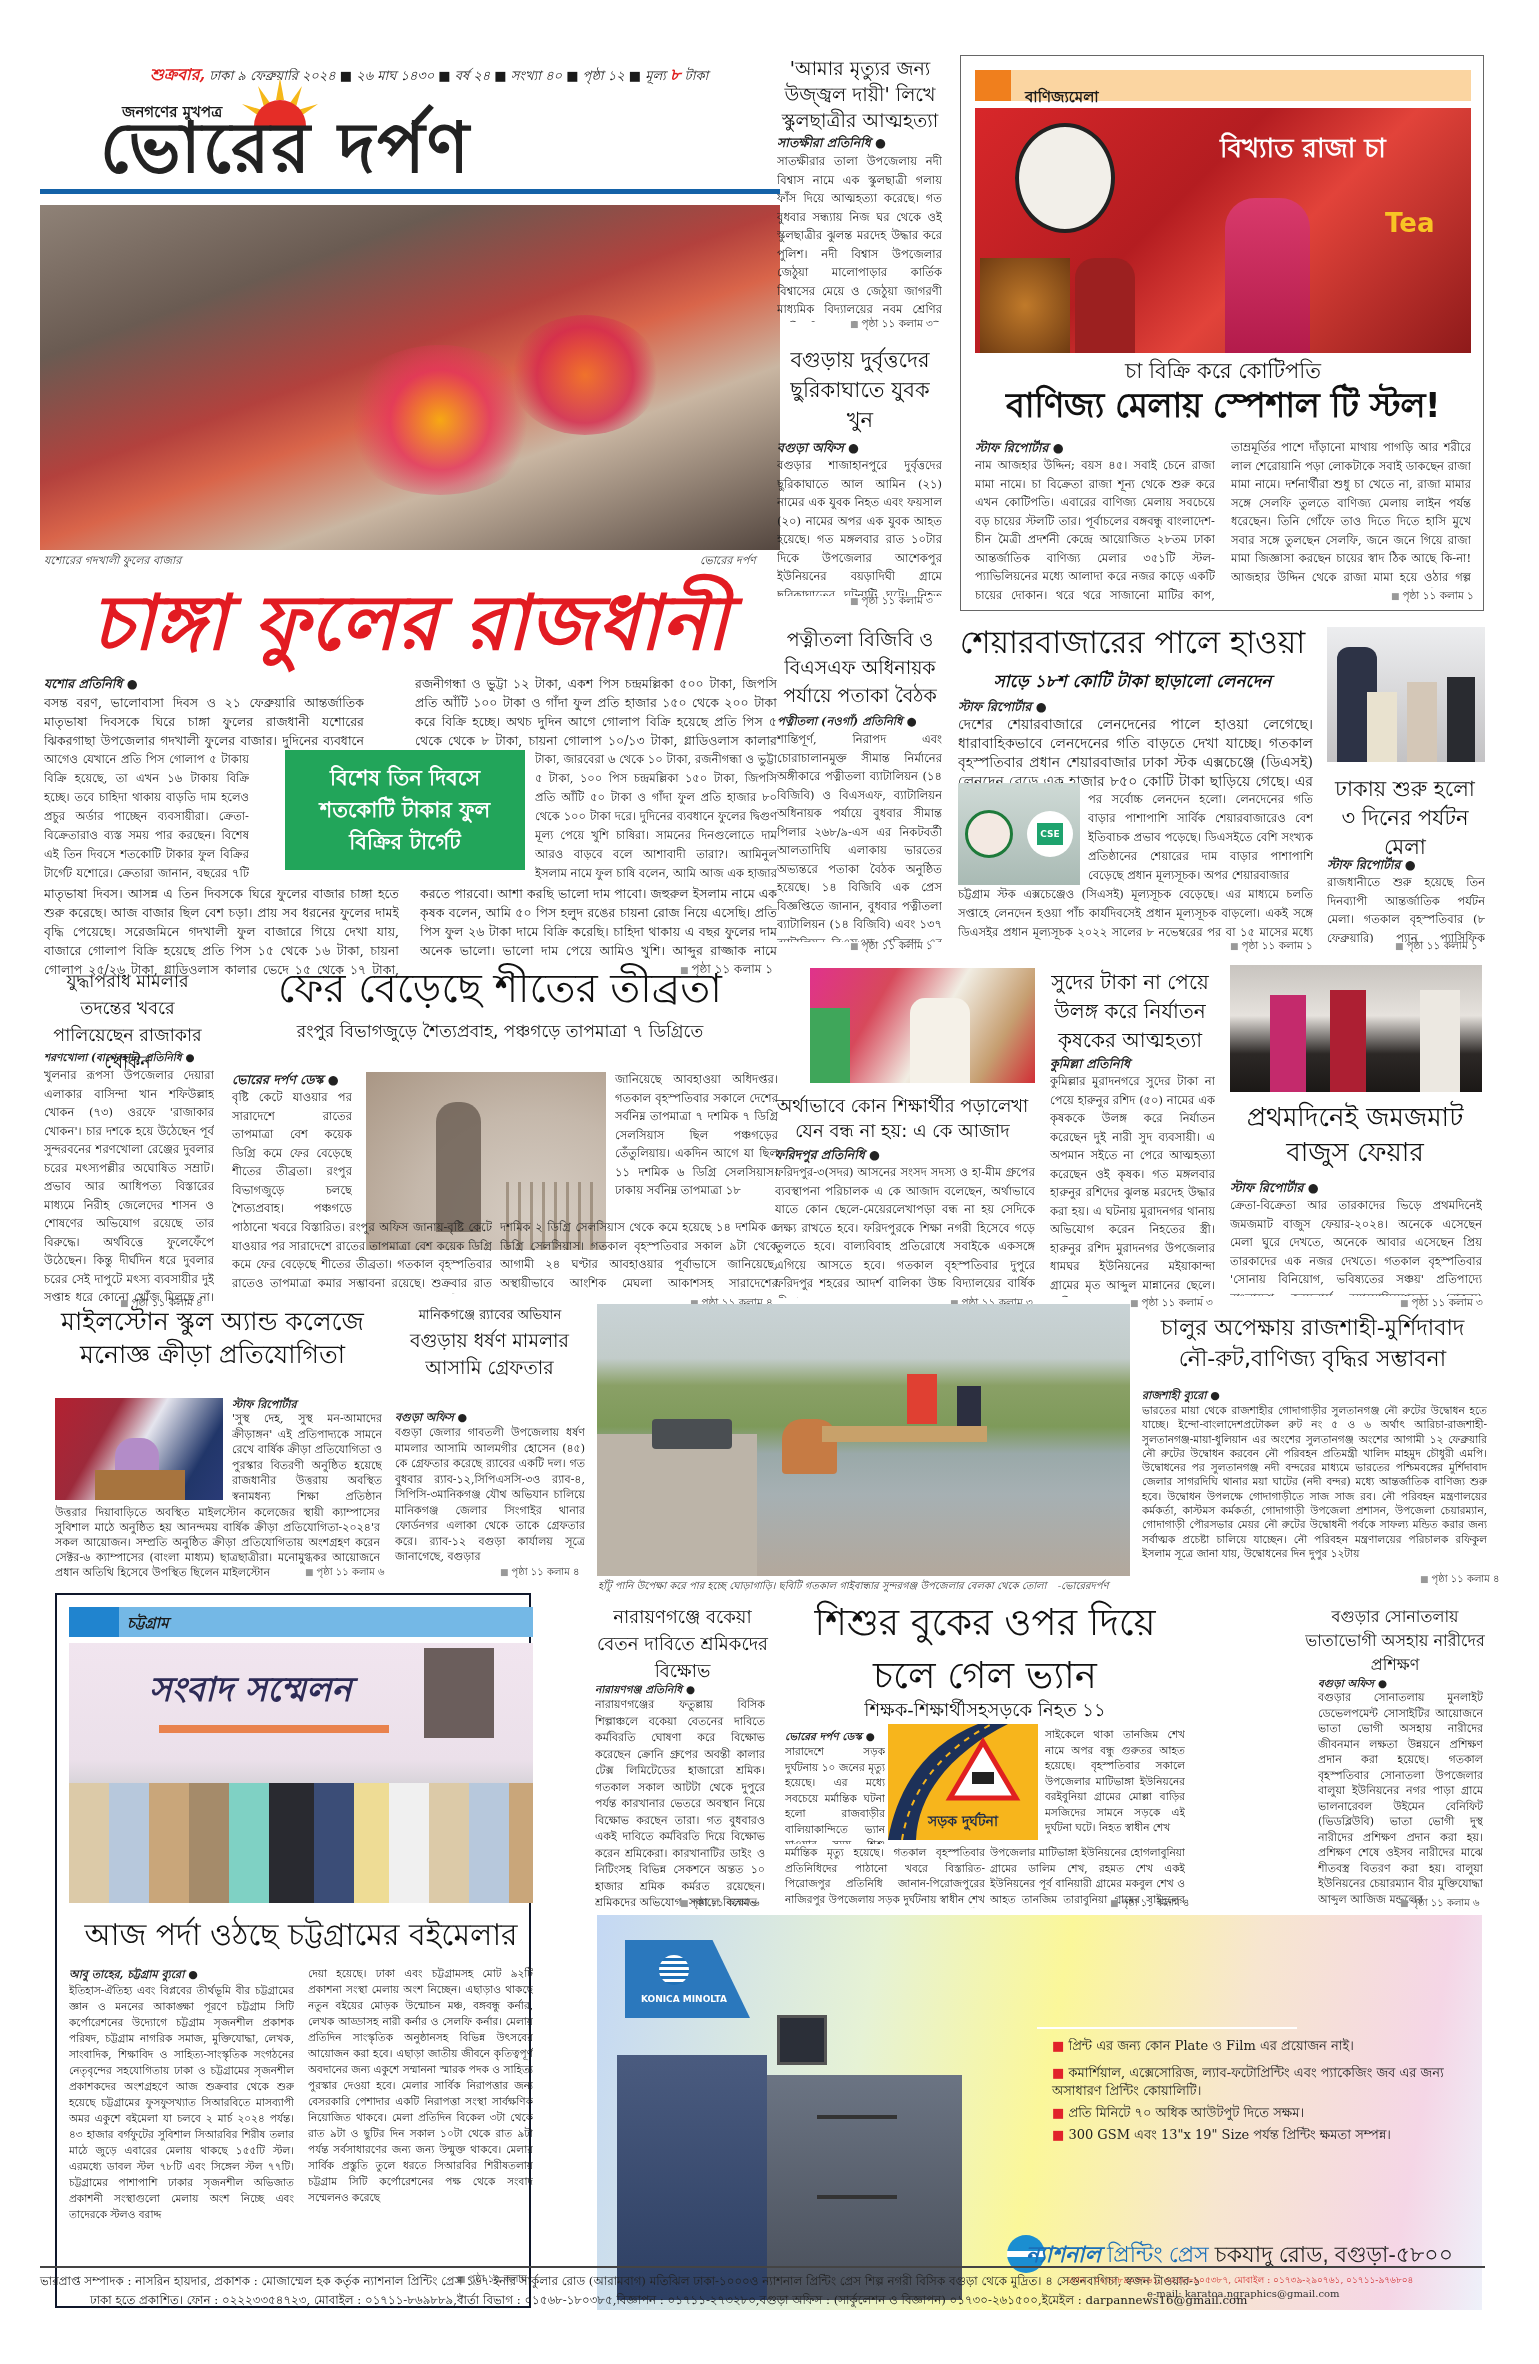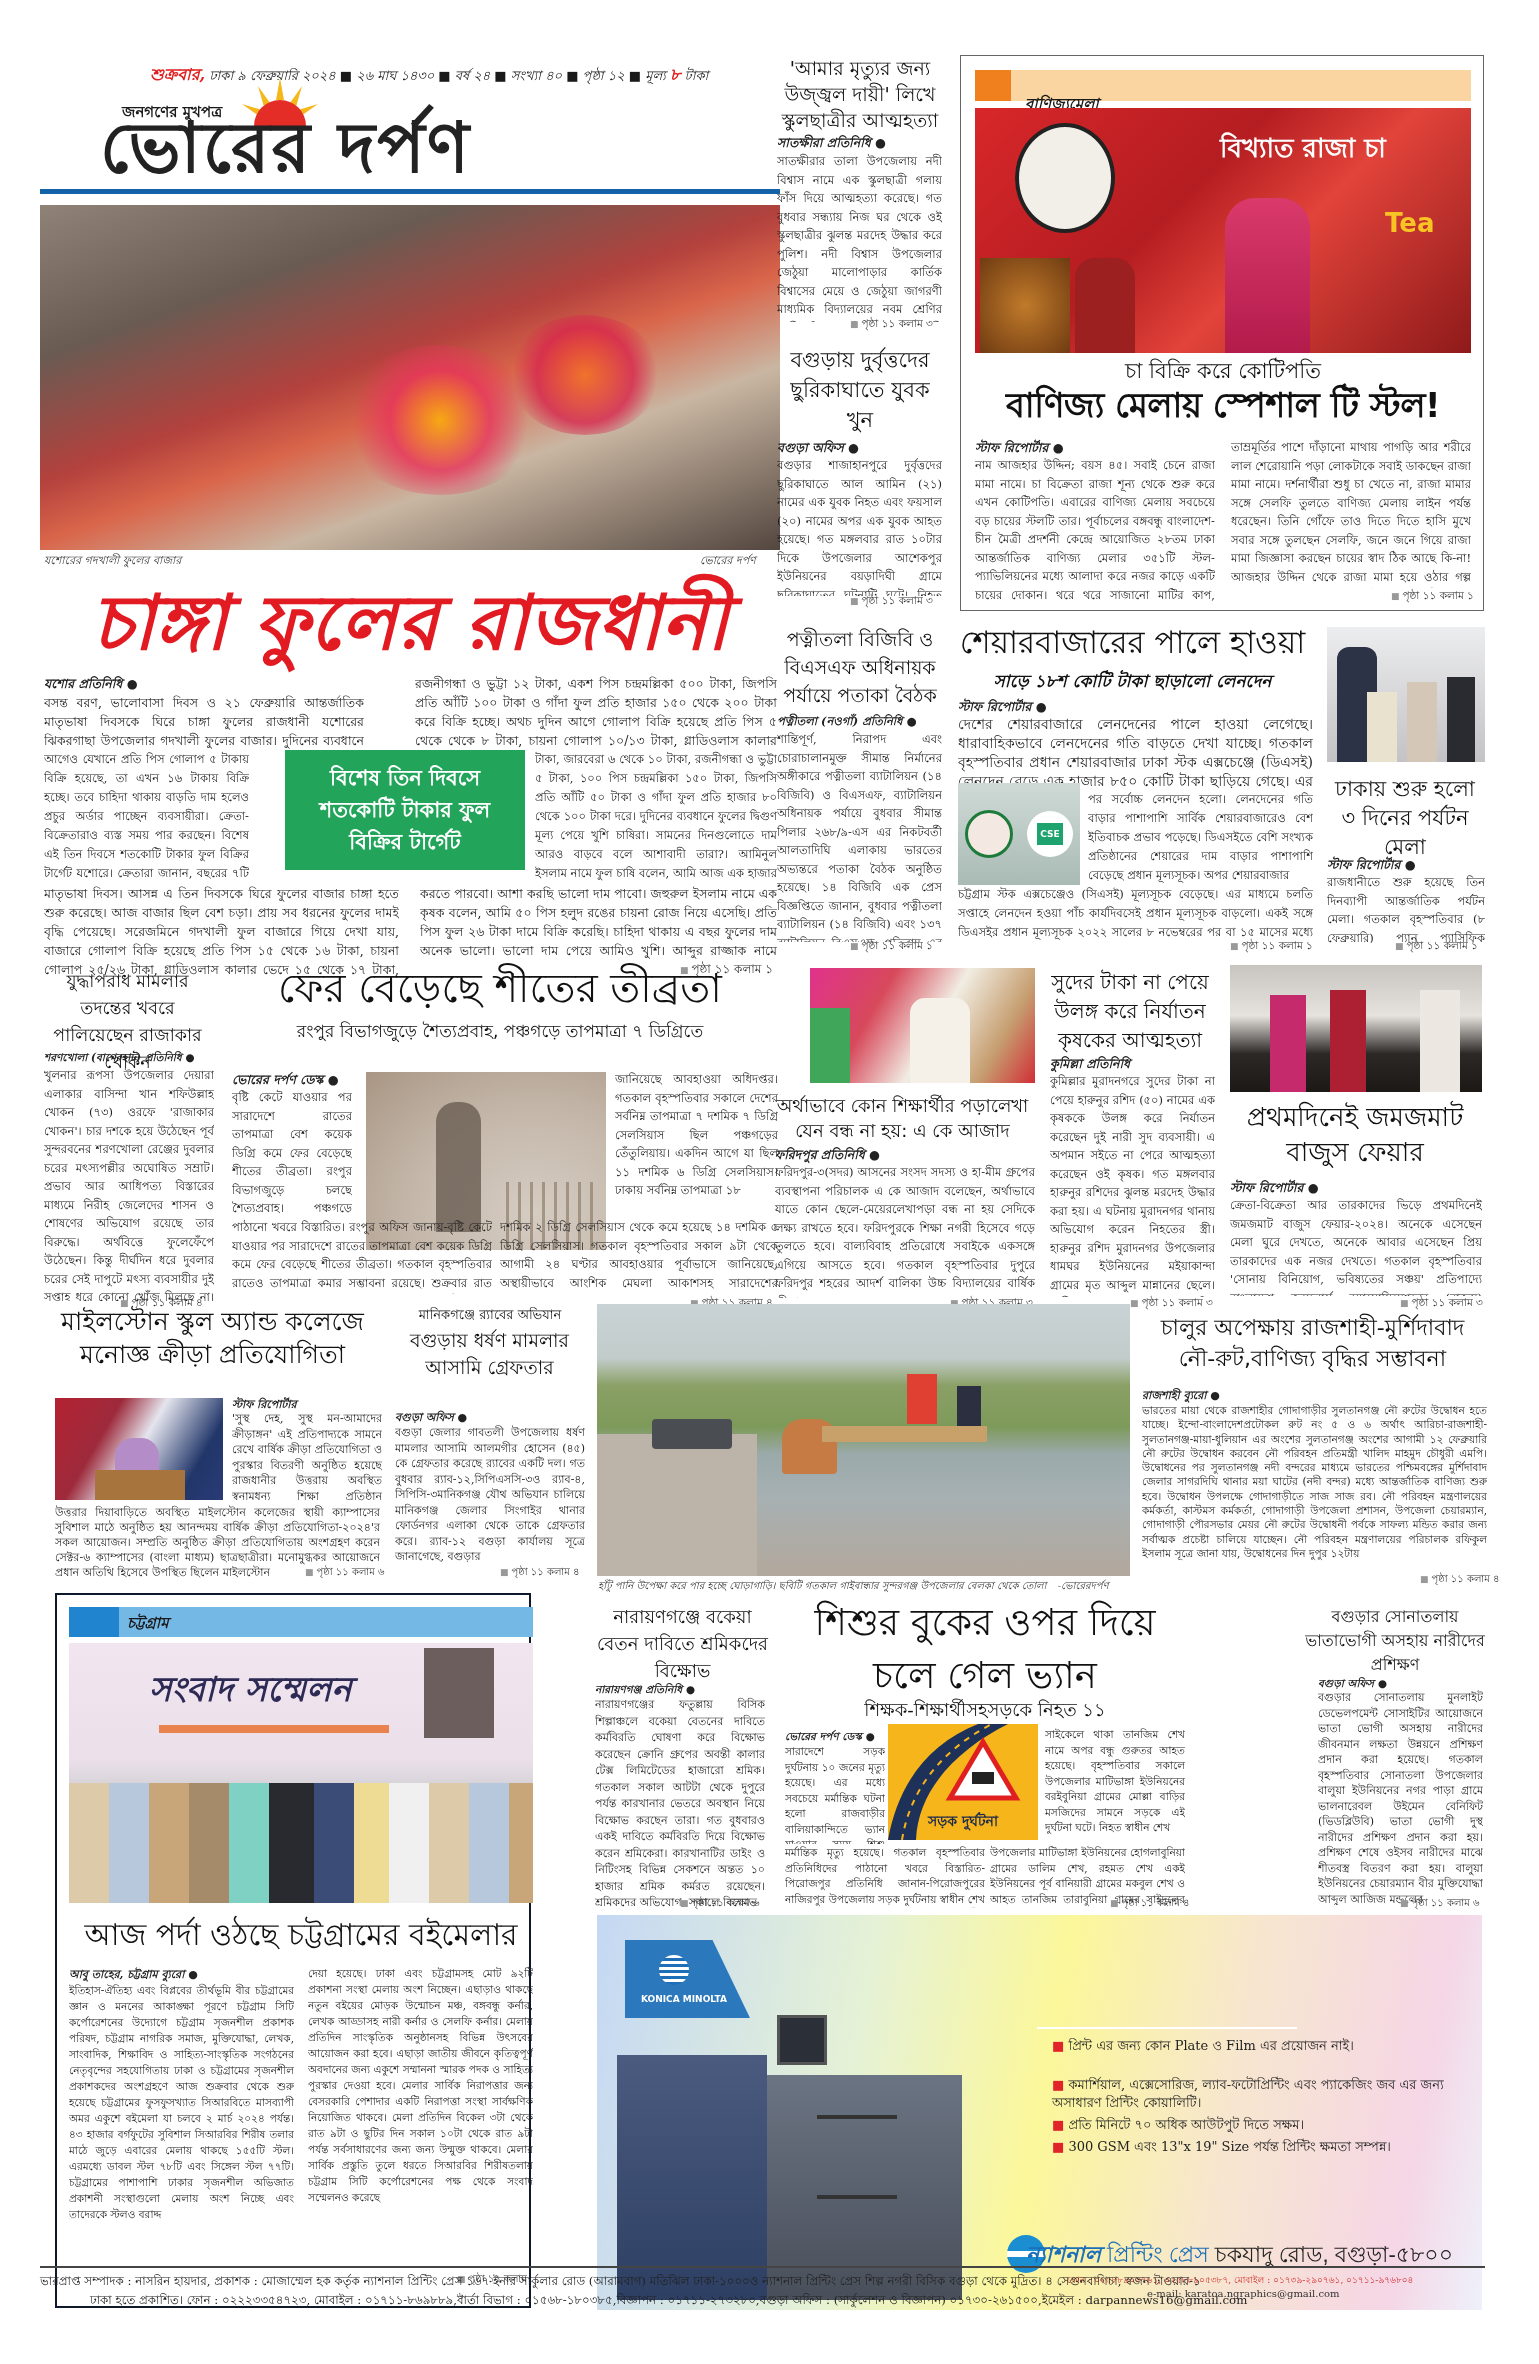--- a/index.html
+++ b/index.html
@@ -66,21 +66,21 @@
 <div class="abs jump" style="left:850px;top:316px;font-size:10.5px">পৃষ্ঠা ১১ কলাম ৩</div>
 
 <div class="abs hl" style="left:775px;top:345px;width:170px;font-size:21px;line-height:30px">বগুড়ায় দুর্বৃত্তদের ছুরিকাঘাতে যুবক খুন</div>
 <div class="abs by" style="left:777px;top:438px">বগুড়া অফিস ●</div>
 <div class="abs body" style="left:777px;top:456px;width:165px;height:140px;overflow:hidden;font-size:11.5px;line-height:18.5px">বগুড়ার শাজাহানপুরে দুর্বৃত্তদের ছুরিকাঘাতে আল আমিন (২১) নামের এক যুবক নিহত এবং ফয়সাল (২০) নামের অপর এক যুবক আহত হয়েছে। গত মঙ্গলবার রাত ১০টার দিকে উপজেলার আশেকপুর ইউনিয়নের বয়ড়াদিঘী গ্রামে ছুরিকাঘাতের ঘটনাটি ঘটে। নিহত আল আমিন বগুড়া শহরতলীর শাকপালা দক্ষিণপাড়া এলাকার নজরুল ইসলামের ছেলে এবং আহত</div>
 <div class="abs jump" style="left:850px;top:593px;font-size:10.5px">পৃষ্ঠা ১১ কলাম ৩</div>
 
 <div class="abs" style="left:960px;top:55px;width:524px;height:556px;border:1.5px solid #666">
   <div class="abs" style="left:14px;top:14px;width:496px;height:31px;background:#fbd5a1">
     <div class="abs" style="left:0;top:0;width:36px;height:31px;background:#f07f1d"></div>
-    <span class="abs" style="left:50px;top:22px;font-size:15px;font-style:italic;font-weight:bold">বাণিজ্যমেলা</span>
+    <span class="abs" style="left:50px;top:15px;font-size:15px;font-weight:bold">বাণিজ্যমেলা</span>
   </div>
   <div class="abs photo" style="left:14px;top:52px;width:496px;height:245px;background:linear-gradient(135deg,#d8272a 0%,#b41d21 40%,#e2433a 60%,#8e1a1a 100%)">
     <div class="abs" style="left:245px;top:20px;font-size:26px;font-weight:bold;color:#fff;font-family:'DejaVu Sans',sans-serif">বিখ্যাত রাজা চা</div>
     <div class="abs" style="left:410px;top:100px;font-size:26px;font-weight:bold;color:#f8c424;font-family:'DejaVu Sans',sans-serif">Tea</div>
     <div class="abs" style="left:40px;top:15px;width:100px;height:110px;border-radius:50%;background:#f2efe9;border:4px solid #222"></div>
     <div class="abs" style="left:250px;top:90px;width:85px;height:155px;background:linear-gradient(#d93a6b,#b31b4b);border-radius:30px 30px 0 0"></div>
     <div class="abs" style="left:100px;top:150px;width:60px;height:95px;background:#9c2020;border-radius:20px 20px 0 0"></div>
     <div class="abs" style="left:5px;top:150px;width:90px;height:95px;background:radial-gradient(#c07a2a,#6f3b12)"></div>
   </div>
   <div class="abs hl" style="left:14px;top:303px;width:496px;font-size:21px">চা বিক্রি করে কোটিপতি</div>
@@ -252,21 +252,21 @@
 
   <div class="abs" style="left:20px;top:100px;width:345px;height:285px">
     <div class="abs" style="left:0;top:40px;width:150px;height:245px;background:linear-gradient(#4a5b7f,#2d3f63)"></div>
     <div class="abs" style="left:150px;top:60px;width:195px;height:225px;background:linear-gradient(#6b7483,#494f5a)"></div>
     <div class="abs" style="left:160px;top:0;width:50px;height:50px;background:#2b2f38;border:3px solid #555"></div>
     <div class="abs" style="left:200px;top:100px;width:80px;height:4px;background:#333"></div>
     <div class="abs" style="left:200px;top:180px;width:80px;height:4px;background:#333"></div>
   </div>
   <div class="abs" style="left:440px;top:112px;width:260px;height:2px;background:#fff"></div>
   <ul class="abs" style="left:455px;top:122px;width:400px;list-style:none;font-size:13px;line-height:18px;color:#222">
-    <li style="margin-bottom:21px"><span style="color:#e1232a">■ </span><span>প্রিন্ট এর জন্য কোন Plate ও Film এর প্রয়োজন নাই।</span></li>
+    <li style="margin-bottom:9px"><span style="color:#e1232a">■ </span><span>প্রিন্ট এর জন্য কোন Plate ও Film এর প্রয়োজন নাই।</span></li>
     <li style="margin-bottom:4px"><span style="color:#e1232a">■ </span><span>কমার্শিয়াল, এক্সেসোরিজ, ল্যাব-ফটোপ্রিন্টিং এবং প্যাকেজিং জব এর জন্য অসাধারণ প্রিন্টিং কোয়ালিটি।</span></li>
     <li style="margin-bottom:4px"><span style="color:#e1232a">■ </span><span>প্রতি মিনিটে ৭০ অধিক আউটপুট দিতে সক্ষম।</span></li>
     <li style="margin-bottom:4px"><span style="color:#e1232a">■ </span><span>300 GSM এবং 13"x 19" Size পর্যন্ত প্রিন্টিং ক্ষমতা সম্পন্ন।</span></li>
   </ul>
   <div class="abs" style="left:410px;top:320px;width:38px;height:38px;border-radius:50%;background:linear-gradient(#1b8ed1 0 42%,#fff 42% 58%,#1b8ed1 58%)"></div>
   <div class="abs" style="left:429px;top:322px;font-size:22px;white-space:nowrap;font-family:Liberation Sans, sans-serif">
     <span style="color:#1b6fb8;font-weight:bold;font-style:italic">ন্যাশনাল</span>
     <span style="color:#1b6fb8">প্রিন্টিং প্রেস</span>
     <span style="color:#222">চকযাদু রোড, বগুড়া-৫৮০০</span>
   </div>

